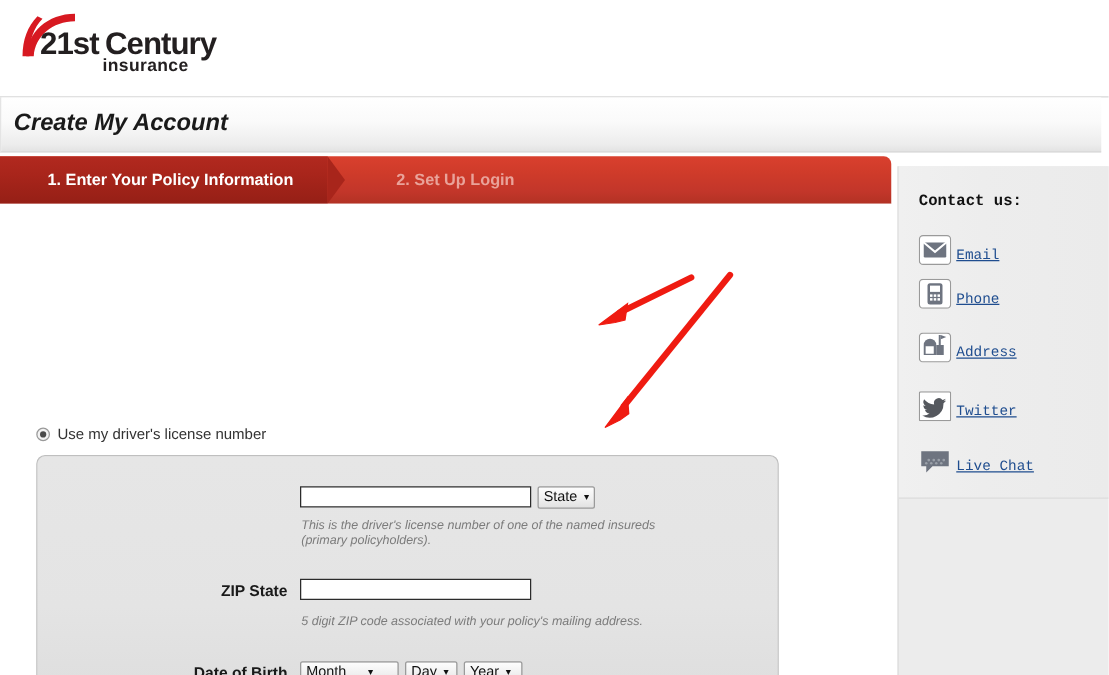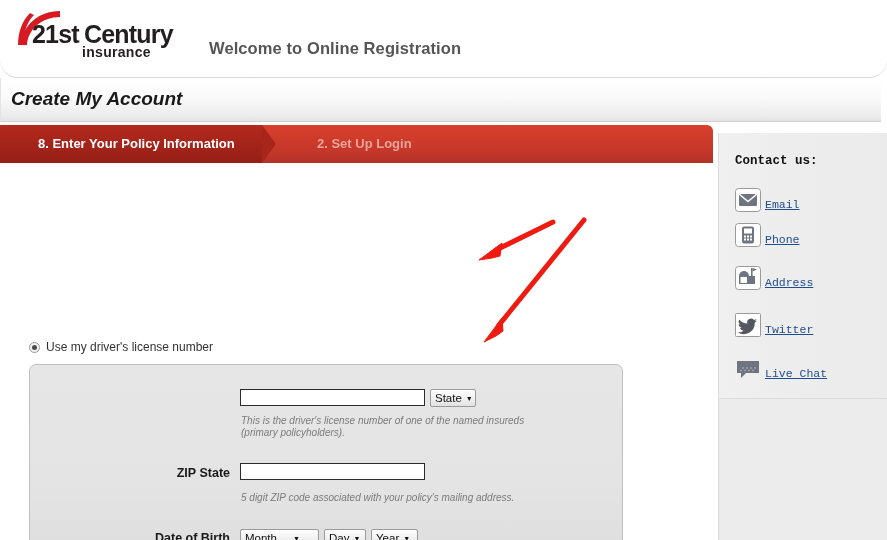--- a/index.html
+++ b/index.html
@@ -17,21 +17,20 @@
     position: relative;
   }
 
   
   .site-header {
     position: relative;
     height: 78px;
     background: #ffffff;
     border-bottom: 1px solid #d8d8d8;
     box-sizing: border-box;
-    border-radius: 18px;
   }
   .logo-wrap {
     position: absolute;
     left: 12px;
     top: 7px;
     width: 180px;
     height: 56px;
   }
   .logo-wrap svg { display: block; }
 
@@ -298,33 +297,32 @@
 
       <path d="M48 4 C26 4 10 19 9 38 L15 38 C16 22 30 10 48 10 Z" fill="#d71921"></path>
       <path d="M18 6 C10 14 6 25 6 38 L11.5 38 C11.5 25 15 15 22 8 Z" fill="#d71921"></path>
 
       <text x="20" y="36" font-family="Liberation Sans, sans-serif" font-size="25" font-weight="bold" fill="#231f20" letter-spacing="-0.8">21st</text>
       <text x="72" y="36" font-family="Liberation Sans, sans-serif" font-size="25" font-weight="bold" fill="#231f20" letter-spacing="-0.8">Century</text>
       <text x="70" y="50" font-family="Liberation Sans, sans-serif" font-size="14" font-weight="bold" fill="#231f20" letter-spacing="0.3">insurance</text>
     </svg>
   </div>
 
-  <div class="welcome-title">Welcome to Online Registration</div>
 </div>
 
 <div class="page-title-band">
   <div class="page-title">Create My Account</div>
 </div>
 
 <div class="content-area">
 
   <div class="steps-bar">
     <div class="step-active-bg"></div>
     <div class="step-arrow"></div>
-    <div class="step-label step-1">8. Enter Your Policy Information</div>
+    <div class="step-label step-1">1. Enter Your Policy Information</div>
     <div class="step-label step-2">2. Set Up Login</div>
   </div>
 
   <div class="form-col"></div>
 
   <div class="radio-row" id="radio-dl">
     <span class="radio-dot checked"></span>
     <span class="rlabel">Use my driver's license number</span>
   </div>
 

